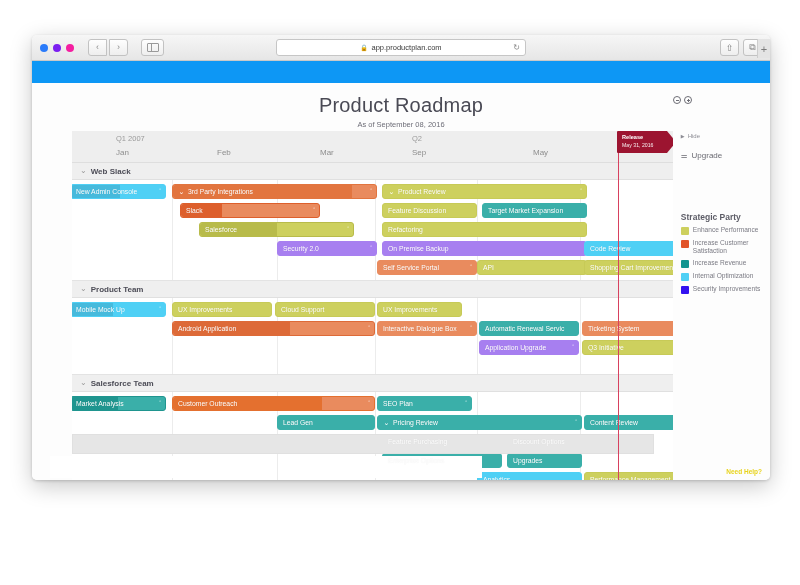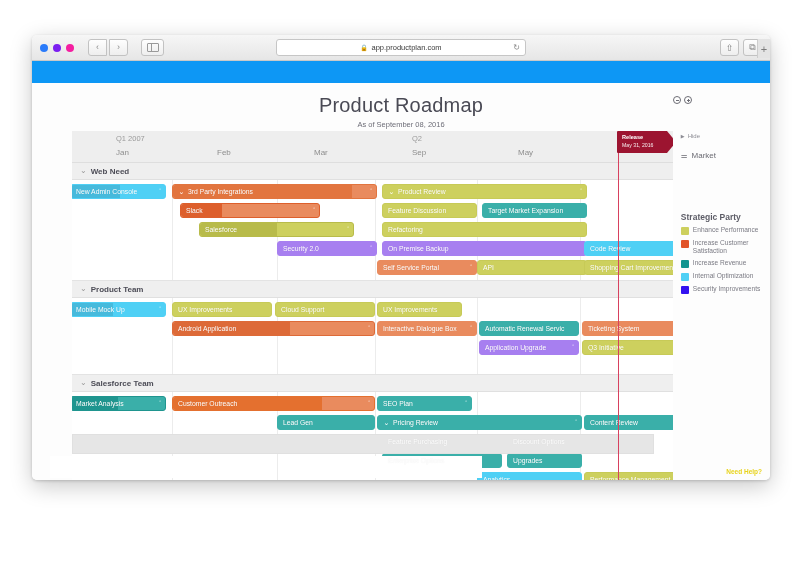--- a/index.html
+++ b/index.html
@@ -202,33 +202,33 @@
       </div>
 
       <div class="body">
 
         <div class="board">
           <div class="timeline" id="timeline">
               <div class="qlabel" style="left: 44px;">Q1 2007</div>
               <div class="qlabel" style="left: 340px;">Q2</div>
               <div class="mlabel" style="left: 44px;">Jan</div>
               <div class="mlabel" style="left: 145px;">Feb</div>
-              <div class="mlabel" style="left: 242px;">Mar</div>
+              <div class="mlabel" style="left: 248px;">Mar</div>
               <div class="mlabel" style="left: 340px;">Sep</div>
-              <div class="mlabel" style="left: 446px;">May</div>
+              <div class="mlabel" style="left: 461px;">May</div>
               <div class="release-flag" style="left: 545px;">
                 <div class="rf-name">Release</div>
                 <div class="rf-date">May 31, 2016</div>
               </div>
             </div>
           <div class="lanes" id="lanes">
               <div class="lane">
                 <div class="lane-head">
                   <span class="chev">⌄</span>
-                  <span class="lane-title">Web Need</span>
+                  <span class="lane-title">Web Slack</span>
                 </div>
                 <div class="lane-body" style="height: 100px;">
                   <div class="grid" style="left: 100px;"></div>
                   <div class="grid" style="left: 205px;"></div>
                   <div class="grid" style="left: 303px;"></div>
                   <div class="grid" style="left: 405px;"></div>
                   <div class="grid" style="left: 508px;"></div>
                   <div class="bar" style="left: -2px; width: 96px; top: 4px; background: rgb(79, 208, 245); border: 1px solid rgb(79, 208, 245);">
                     <div class="prog" style="width: 52%; background: rgba(0, 0, 0, 0.1);"></div>
                     <span class="lbl">New Admin Console</span>
@@ -396,21 +396,21 @@
           <div class="release-line" id="relline" style="left: 546px;"></div>
         </div>
 
         <div class="legend">
           <div class="hide-row">
             <span class="tri">▶</span>
             <span class="hide-txt">Hide</span>
           </div>
           <div class="filter-row">
             <span class="funnel">⚌</span>
-            <span class="filter-txt">Market</span>
+            <span class="filter-txt">Upgrade</span>
           </div>
           <div class="goals-title">Strategic Party</div>
           <div id="goals">
               <div class="goal">
                 <div class="swatch" style="background: rgb(205, 208, 94);"></div>
                 <div class="goal-lbl">Enhance Performance</div>
               </div>
               <div class="goal">
                 <div class="swatch" style="background: rgb(225, 84, 42);"></div>
                 <div class="goal-lbl">Increase Customer Satisfaction</div>

